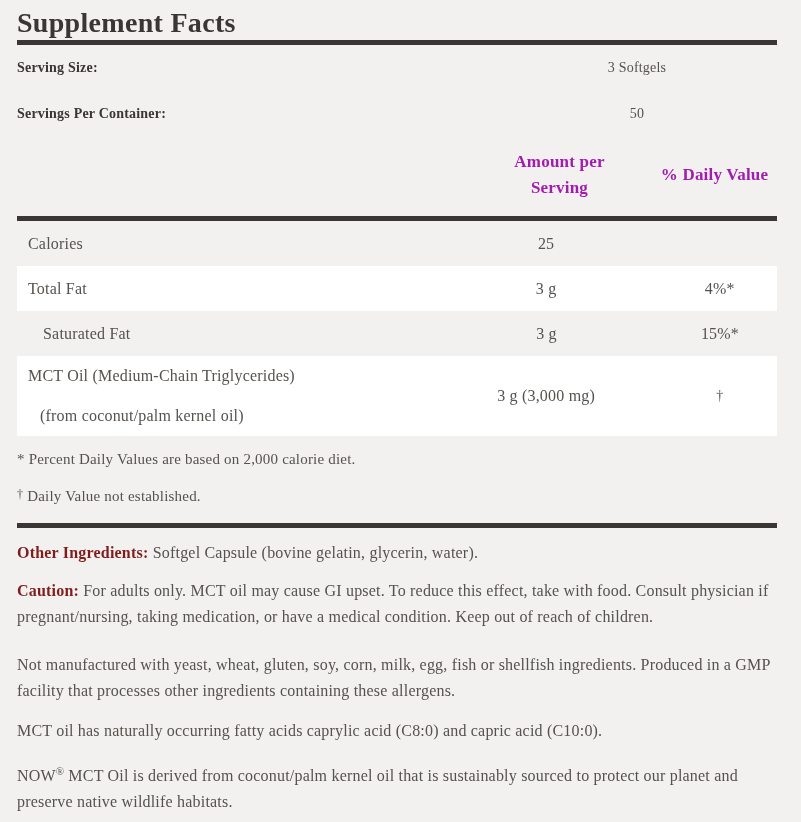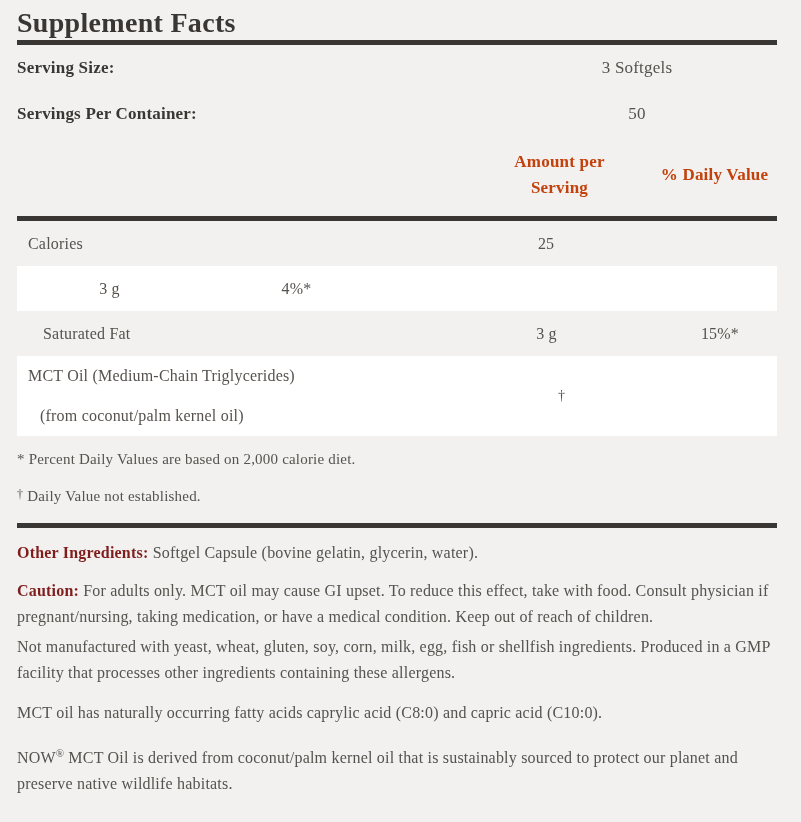--- a/index.html
+++ b/index.html
@@ -24,32 +24,32 @@
   }
   .rule {
     height: 5px;
     background: #3a3633;
   }
   
   .serving-row {
     display: flex;
     align-items: center;
     height: 46px;
-    font-size: 17px;
+    font-size: 14px;
   }
   .serving-label { flex: 1 1 auto; font-weight: 700; color: #3a3633; }
   .serving-value { flex: 0 0 280px; text-align: center; color: #56524e; }
   
   .header-row {
     display: flex;
     align-items: center;
     padding: 12px 0 15px 0;
     font-size: 17px;
     font-weight: 700;
-    color: #c2410c;
+    color: #a21caf;
   }
   .name-cell  { width: 450px; }
   .amount-cell { width: 185px; text-align: center; }
   .dv-cell    { width: 125px; text-align: center; }
   .amount-header-text {
     display: inline-block;
     max-width: 120px;
     line-height: 26px;
   }
   
@@ -102,47 +102,49 @@
 
   <div class="rule"></div>
 
   <div class="t-row">
     <span class="name-cell">Calories</span>
     <span class="amount-cell">25</span>
     <span class="dv-cell"></span>
   </div>
 
   <div class="t-row highlight">
+    <span class="name-cell">Total Fat</span>
     <span class="amount-cell">3 g</span>
     <span class="dv-cell">4%*</span>
   </div>
 
   <div class="t-row">
     <span class="name-cell indent">Saturated Fat</span>
     <span class="amount-cell">3 g</span>
     <span class="dv-cell">15%*</span>
   </div>
 
   <div class="t-row highlight tall">
     <span class="name-cell">
       <span style="display:block">MCT Oil (Medium-Chain Triglycerides)</span>
       <span style="display:block" class="name-line2">(from coconut/palm kernel oil)</span>
     </span>
+    <span class="amount-cell">3 g (3,000 mg)</span>
     <span class="dv-cell" style="font-size:14px;">†</span>
   </div>
 
   <p class="footnote"><span>*</span> <span>Percent Daily Values are based on 2,000 calorie diet.</span></p>
 
   <p class="footnote"><span class="fn-sym-sup">†</span> <span>Daily Value not established.</span></p>
 
   <div class="rule bottom-rule"></div>
 
   <p class="para"><span class="inline-label">Other Ingredients:</span> <span>Softgel Capsule (bovine gelatin, glycerin, water).</span></p>
 
   <p class="para"><span class="inline-label">Caution:</span> <span>For adults only. MCT oil may cause GI upset. To reduce this effect, take with food. Consult physician if pregnant/nursing, taking medication, or have a medical condition. Keep out of reach of children.</span></p>
 
-  <p class="para" style="margin-top:4px;">Not manufactured with yeast, wheat, gluten, soy, corn, milk, egg, fish or shellfish ingredients. Produced in a GMP facility that processes other ingredients containing these allergens.</p>
+  <p class="para" style="margin-top:22px;">Not manufactured with yeast, wheat, gluten, soy, corn, milk, egg, fish or shellfish ingredients. Produced in a GMP facility that processes other ingredients containing these allergens.</p>
 
   <p class="para" style="margin-top:14px;">MCT oil has naturally occurring fatty acids caprylic acid (C8:0) and capric acid (C10:0).</p>
 
   <p class="para" style="margin-top:14px;"><span>NOW</span><sup class="reg-sup">®</sup><span> MCT Oil is derived from coconut/palm kernel oil that is sustainably sourced to protect our planet and preserve native wildlife habitats.</span></p>
 
 </div>
 
 </body></html>

